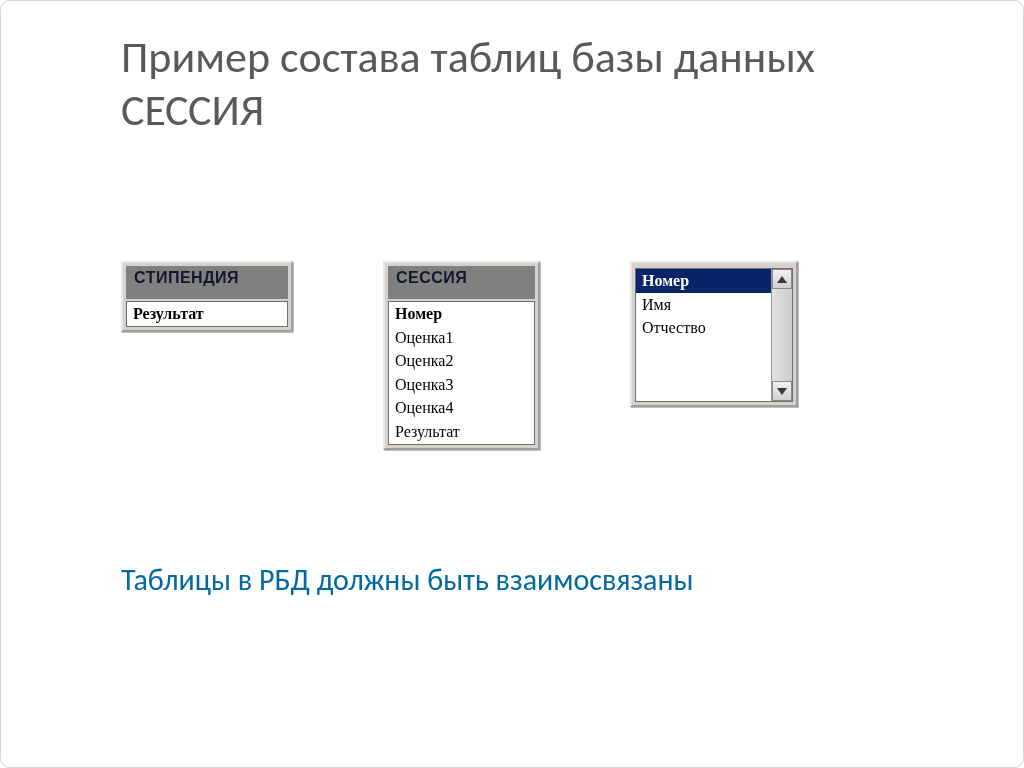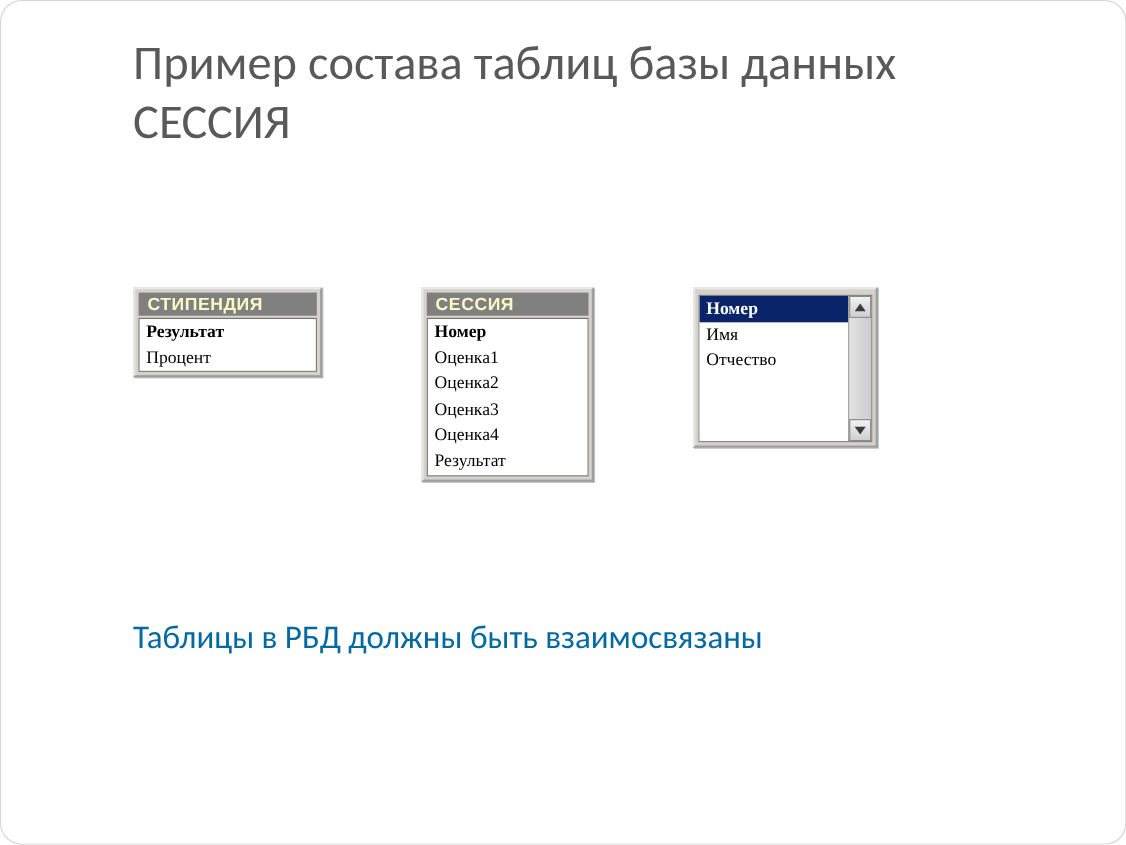--- a/index.html
+++ b/index.html
@@ -10,21 +10,21 @@
     background: #ffffff;
     font-family: Calibri, Arial, sans-serif;
     color: #3a3a3a;
   }
   .slide {
     width: 1024px;
     height: 768px;
     box-sizing: border-box;
     position: relative;
     border: 1px solid #d5d5d5;
-    border-radius: 20px;
+    border-radius: 10px;
     box-shadow: 0 0 1px rgba(0,0,0,0.1);
   }
   .title {
     position: absolute;
     left: 120px;
     top: 30px;
     width: 800px;
     font-size: 44px;
     line-height: 1.2;
     color: #595959;
@@ -42,25 +42,25 @@
   .db-table {
     border: 2px solid #9e9e9e;
     border-top-color: #e8e8e8;
     border-left-color: #e8e8e8;
     background: #d6d2ca;
     padding: 3px;
     box-shadow: 1px 1px 0 rgba(0,0,0,0.25);
   }
   .db-table-header {
     background: #808080;
-    color: #fef9c3;
+    color: #0f172a;
     font-family: Tahoma, Arial, sans-serif;
     font-weight: bold;
     font-size: 16px;
-    padding: 3px 8px 0 8px;
+    padding: 3px 8px 12px 8px;
     letter-spacing: 0.5px;
   }
   .db-table-body-wrap {
     display: flex;
     background: #ffffff;
     border: 1px solid #6f6f6f;
     margin-top: 2px;
   }
   .db-table-body {
     background: #ffffff;
@@ -129,21 +129,20 @@
 <div class="slide">
   <div class="title">Пример состава таблиц базы данных СЕССИЯ</div>
 
   <div class="tables-row">
 
     <div class="db-table" id="t1">
       <div class="db-table-header">СТИПЕНДИЯ</div>
       <div class="db-table-body-wrap">
         <div class="db-table-body">
           <div class="db-row bold">Результат</div>
-          <div class="db-row">Процент</div>
         </div>
       </div>
     </div>
 
     <div class="db-table" id="t2">
       <div class="db-table-header">СЕССИЯ</div>
       <div class="db-table-body-wrap">
         <div class="db-table-body">
           <div class="db-row bold">Номер</div>
           <div class="db-row">Оценка1</div>

